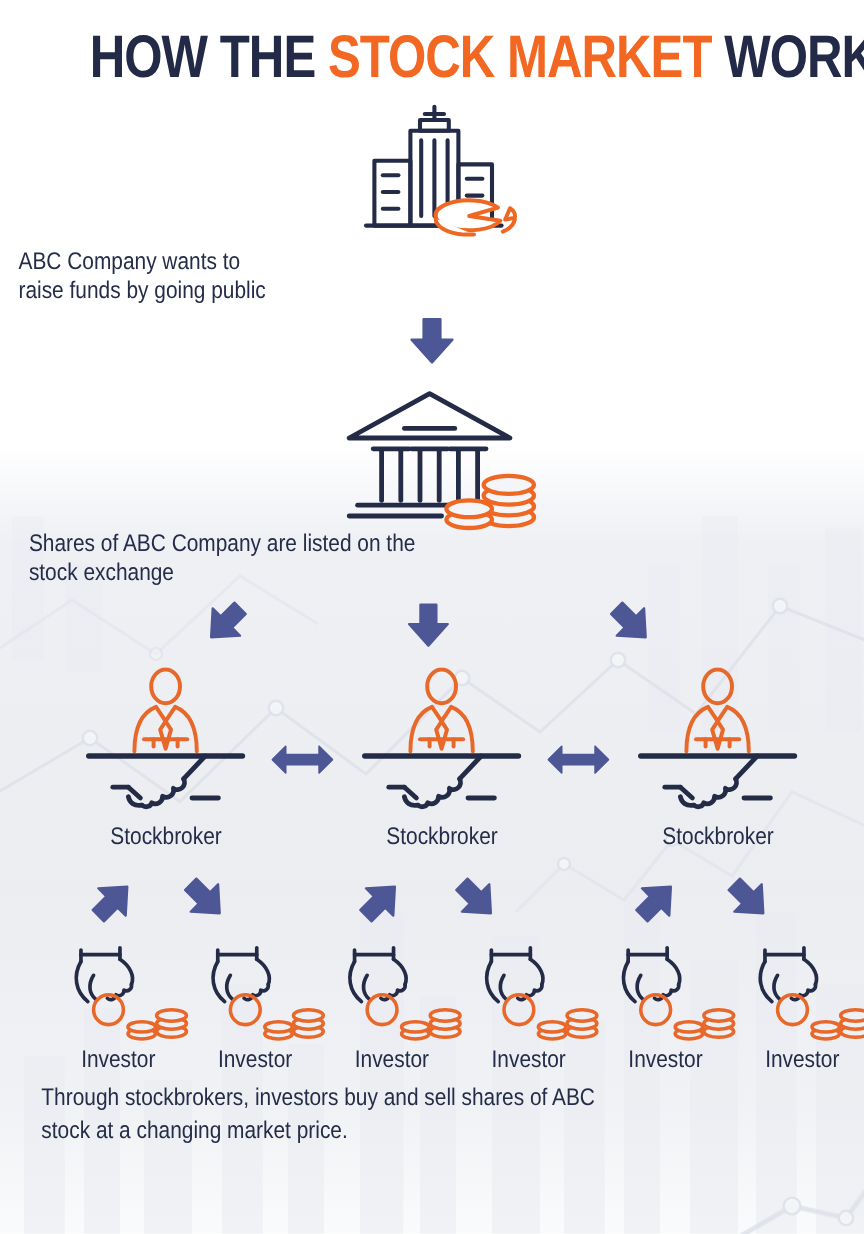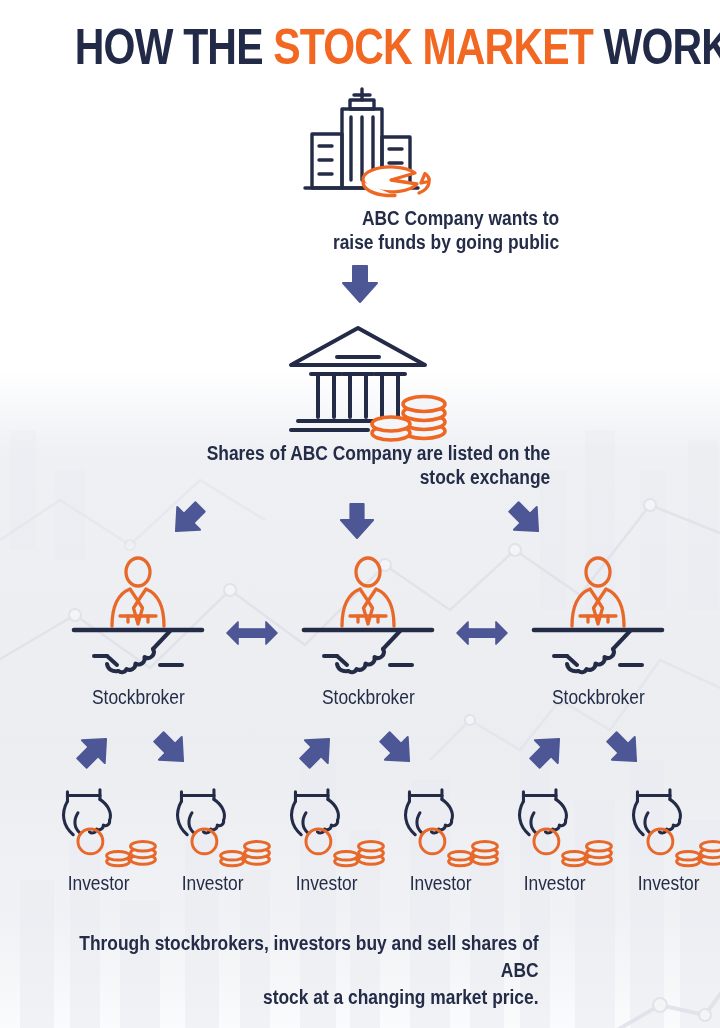--- a/index.html
+++ b/index.html
@@ -8,21 +8,21 @@
     position:relative; width:720px; height:1028px; overflow:hidden; margin:0 auto;
     background:linear-gradient(180deg,#ffffff 0%,#ffffff 36%,#eef0f4 44%,#ebedf1 72%,#f1f2f5 90%,#fafbfc 100%);
   }
   .wm{position:absolute; left:0; top:0; pointer-events:none;}
   .abs{position:absolute;}
   .cond{display:inline-block; transform:scaleX(0.82); transform-origin:center;}
   .cond2{display:inline-block; transform:scaleX(0.87); transform-origin:center;}
   .title{left:0; top:18px; width:720px; text-align:center; font-weight:700; font-size:50px;
          letter-spacing:-1px; white-space:nowrap; color:#222a47;}
   .t-orange{color:#f26722;}
-  .caption{width:576px; left:0; text-align:right; font-size:20px; font-weight:700;
+  .caption{width:576px; left:0; text-align:left; font-size:20px; font-weight:400;
            color:#242c48; line-height:24px;}
   .label{width:100%; text-align:center; font-size:20px; font-weight:400; color:#242c48;}
   .arrow{color:#4d5795;}
   .group{position:absolute;}
   .grp-icon{display:block; margin:0 auto;}
   svg{display:block;}
 </style>
 </head>
 <body>
 
@@ -394,18 +394,18 @@
         <ellipse cx="106" cy="77" rx="13" ry="5"></ellipse>
           <ellipse cx="106" cy="70" rx="13" ry="5"></ellipse>
           <ellipse cx="106" cy="63" rx="13" ry="5"></ellipse>
         <ellipse cx="80" cy="79" rx="12" ry="4.5"></ellipse>
           <ellipse cx="80" cy="73" rx="12" ry="4.5"></ellipse>
       </g>
     </svg>
     <div class="label" style="margin-top:0;"><span class="cond2">Investor</span></div>
   </div>
 
-  <div class="abs caption" style="top:930px; line-height:27px;">
+  <div class="abs caption" style="top:902px; line-height:27px;">
     <div class="cond2"><span>Through stockbrokers, investors buy and sell shares of ABC</span><br>
     <span>stock at a changing market price.</span></div>
   </div>
 
 </div>
 
 </body></html>

